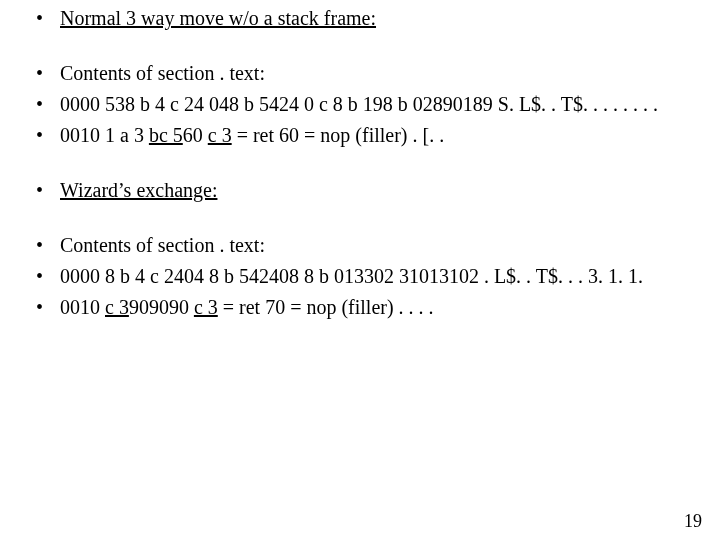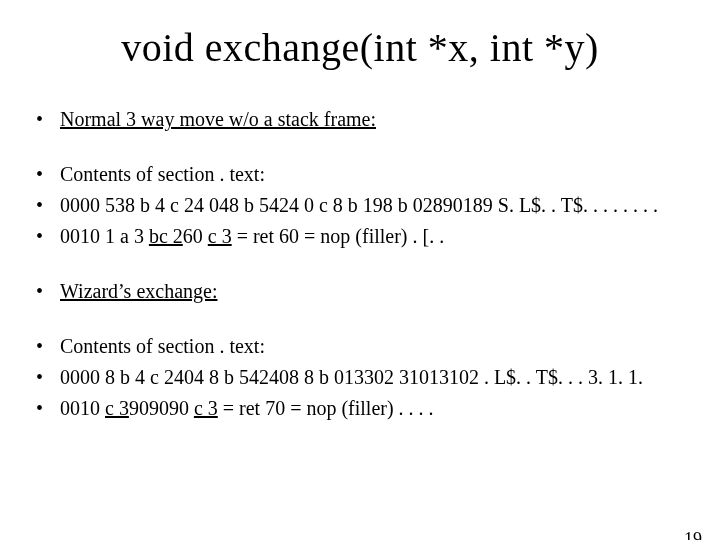--- a/index.html
+++ b/index.html
@@ -53,41 +53,40 @@
     right: 18px;
     bottom: 14px;
     font-size: 18px;
   }
 </style>
 </head>
 <body>
 
 <div class="slide">
 
-  <h1 class="title">void exchange(int *x, int *y)</h1>
 
   <div class="body" id="body">
       <div class="group">
         <div class="line">
           <span class="bullet">•</span>
           <span class="txt"><span class="u">Normal 3 way move w/o a stack frame:</span></span>
         </div>
       </div>
       <div class="group">
         <div class="line">
           <span class="bullet">•</span>
           <span class="txt">Contents of section . text:</span>
         </div>
         <div class="line">
           <span class="bullet">•</span>
           <span class="txt">0000 538 b 4 c 24 048 b 5424 0 c 8 b 198 b 02890189  S. L$. . T$. . . . . . . .</span>
         </div>
         <div class="line">
           <span class="bullet">•</span>
-          <span class="txt"><span>0010 1 a 3 </span><span class="u">bc 2</span><span>60     </span><span class="u">c 3</span><span> = ret   60 = nop (filler)            . [. .</span></span>
+          <span class="txt"><span>0010 1 a 3 </span><span class="u">bc 5</span><span>60     </span><span class="u">c 3</span><span> = ret   60 = nop (filler)            . [. .</span></span>
         </div>
       </div>
       <div class="group">
         <div class="line">
           <span class="bullet">•</span>
           <span class="txt"><span class="u">Wizard’s exchange:</span></span>
         </div>
       </div>
       <div class="group">
         <div class="line">

